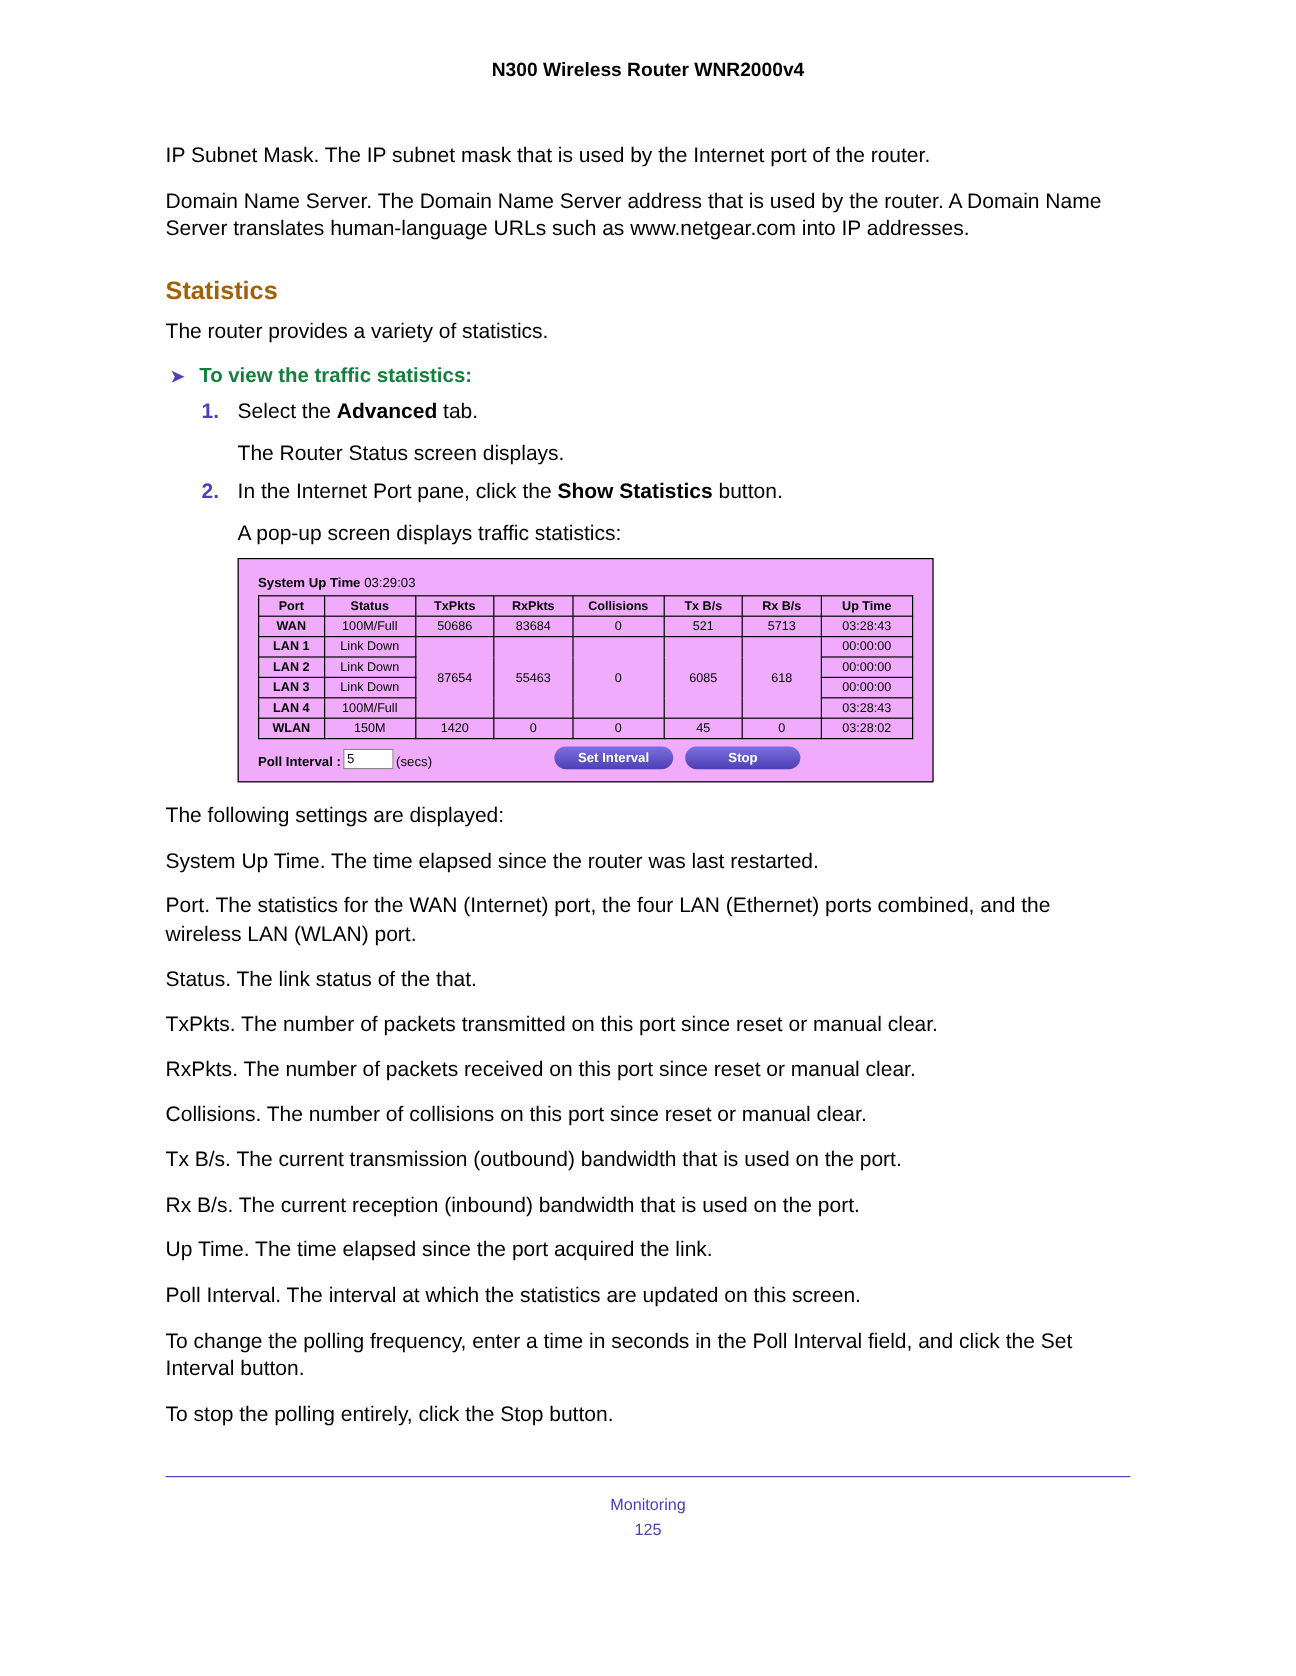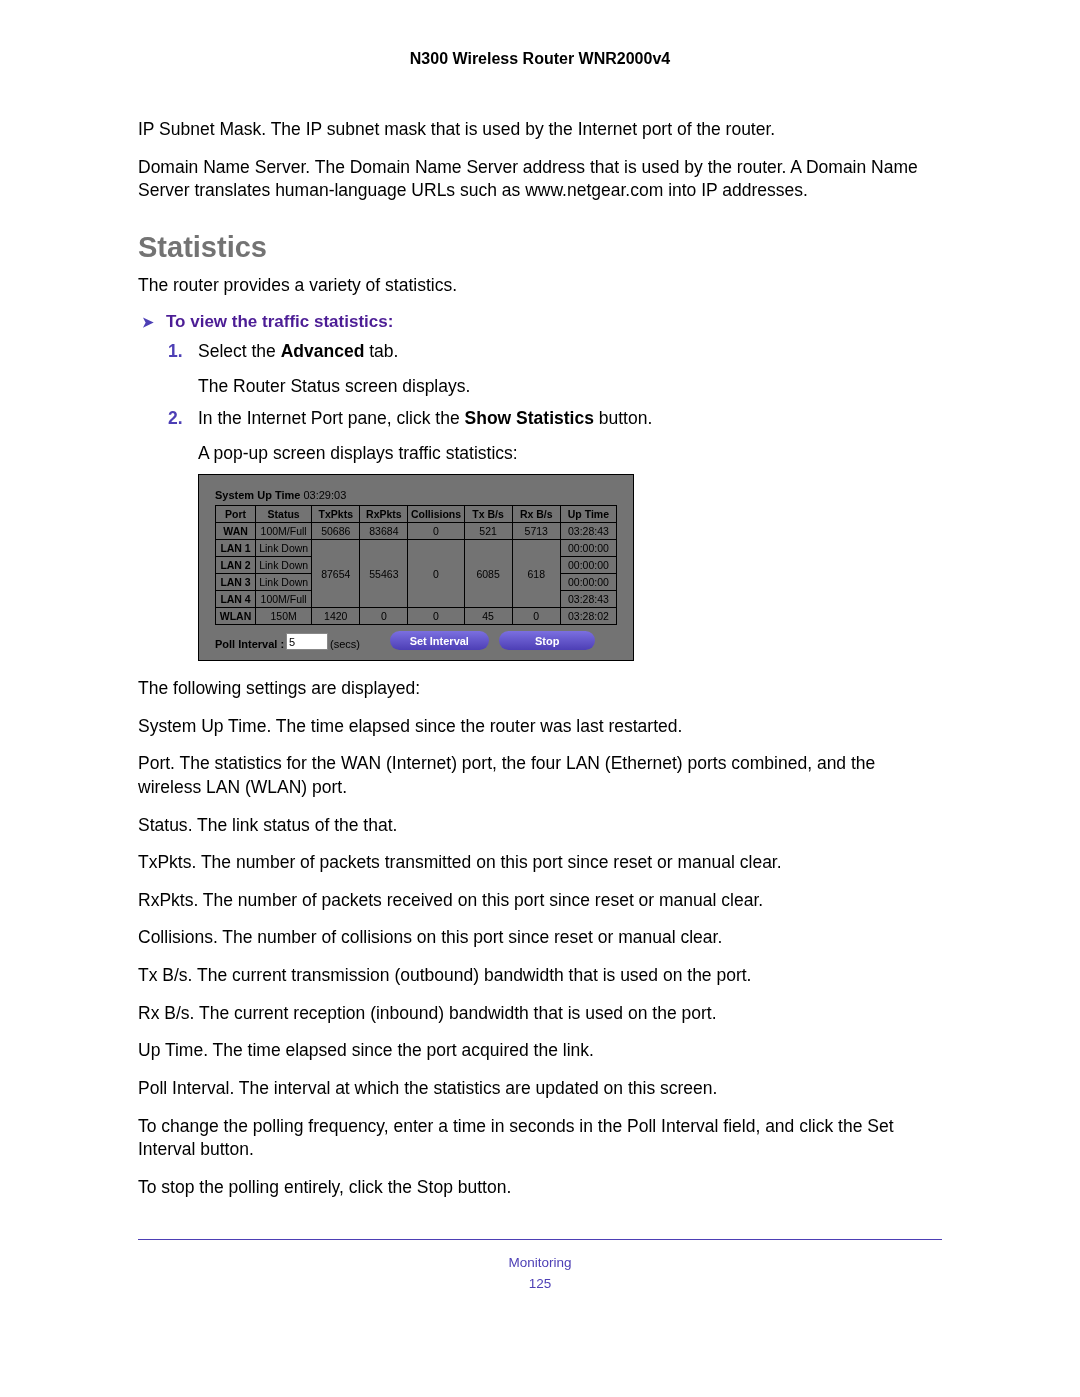--- a/index.html
+++ b/index.html
@@ -18,42 +18,42 @@
     font-size: 16px;
     margin-bottom: 50px;
   }
   .para {
     font-size: 17.5px;
     line-height: 1.35;
     margin-bottom: 14px;
   }
   .para b { font-weight: normal; }
   h1.section {
-    color: #737373;
-    font-weight: bold;
-    font-size: 29px;
+    color: #a16207;
+    font-weight: bold;
+    font-size: 21px;
     margin-top: 28px;
     margin-bottom: 10px;
   }
   .task {
     color: #4d3fb5;
     font-weight: bold;
     font-size: 17px;
     display: flex;
     align-items: baseline;
     margin-top: 14px;
     margin-bottom: 8px;
   }
   .task .arrow {
     display: inline-block;
     width: 28px;
     font-size: 14px;
     padding-left: 4px;
   }
-  .task .text { color: #4c1d95; }
+  .task .text { color: #15803d; }
   ol.steps {
     list-style: none;
     margin-left: 30px;
   }
   ol.steps > li {
     font-size: 17.5px;
     line-height: 1.35;
     margin-bottom: 8px;
     position: relative;
     padding-left: 30px;
@@ -66,24 +66,24 @@
     font-weight: bold;
   }
   ol.steps .sub {
     margin-top: 12px;
   }
 
   
   .stats-panel {
     border: 1px solid #000;
     padding: 14px 16px 10px 16px;
-    width: 436px;
+    width: 580px;
     margin: 8px 0 16px 60px;
     font-size: 11px;
-    background: #737373;
+    background: #f0abfc;
   }
   .stats-panel .uptime {
     margin-bottom: 4px;
   }
   table.stats {
     border-collapse: collapse;
     width: 100%;
     table-layout: fixed;
   }
   table.stats th, table.stats td {

